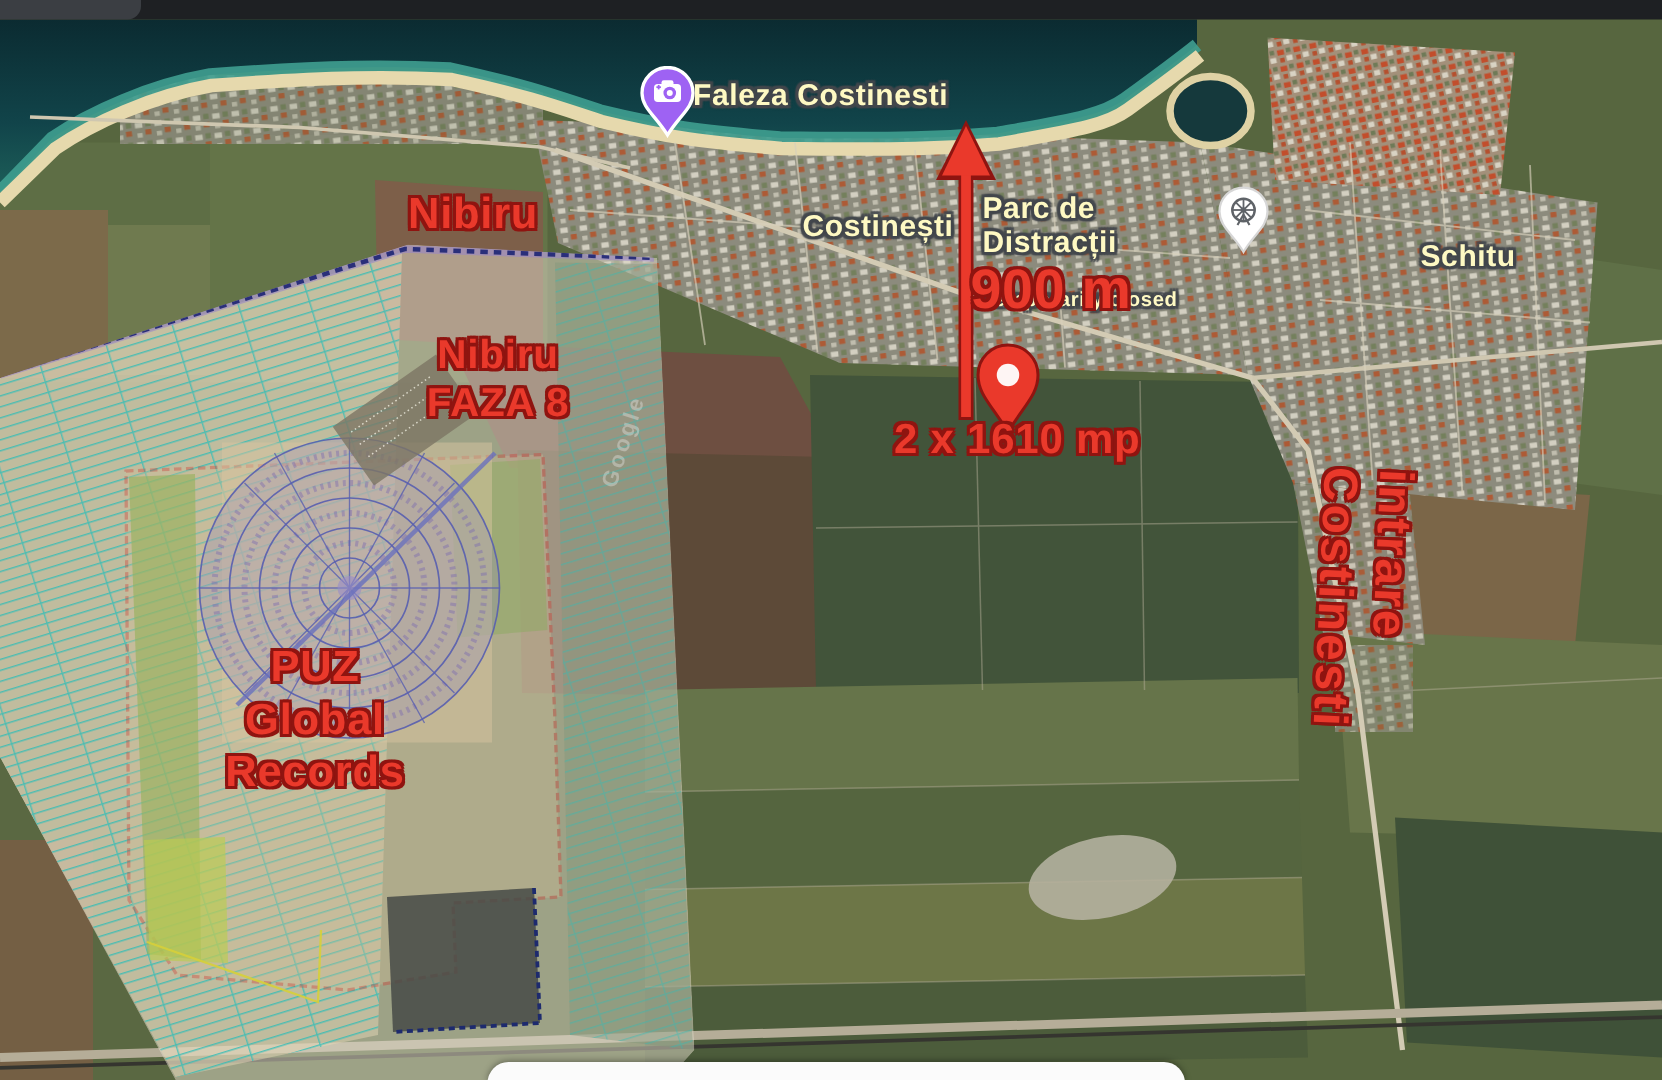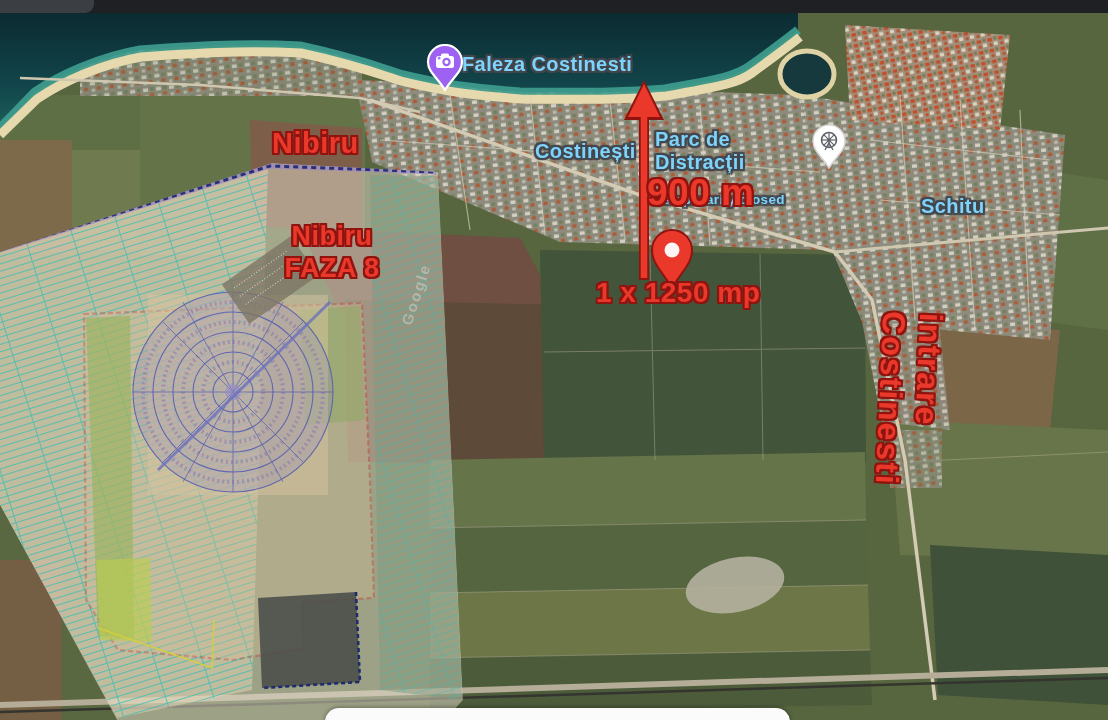--- a/index.html
+++ b/index.html
@@ -6,21 +6,21 @@
   #stage{position:relative;width:1108px;height:720px;overflow:hidden;
          font-family:"Liberation Sans",sans-serif;background:#57663f;}
   #map-svg{position:absolute;left:0;top:0;}
   
   #top-bar{position:absolute;left:0;top:0;width:1108px;height:13px;background:#1e2023;z-index:30;}
   #top-tab{position:absolute;left:0;top:0;width:94px;height:13px;background:#3b3e43;
            border-bottom-right-radius:9px;}
   #bottom-sheet{position:absolute;left:325px;top:708px;width:465px;height:14px;background:#fbfbfb;
            border-radius:14px 14px 0 0;box-shadow:0 -1px 4px rgba(0,0,0,.35);z-index:30;}
   
-  .maplabel{position:absolute;z-index:20;color:#7dd3fc;font-weight:bold;letter-spacing:.4px;
+  .maplabel{position:absolute;z-index:20;color:#fef9c3;font-weight:bold;letter-spacing:.4px;
     text-shadow:-2px -2px 1px #43474c,2px -2px 1px #43474c,-2px 2px 1px #43474c,2px 2px 1px #43474c,
                  0 -2px 1px #43474c,0 2px 1px #43474c,-2px 0 1px #43474c,2px 0 1px #43474c;}
   .lbl-lg{font-size:20px;}
   .lbl-sm{font-size:13.5px;font-weight:bold;}
   #lbl-parc{text-align:left;width:170px;}
   
   .red-note{position:absolute;z-index:22;font-weight:bold;color:#ea392b;letter-spacing:.5px;
     text-shadow:-2px -2px 0 #8f1410,2px -2px 0 #8f1410,-2px 2px 0 #8f1410,2px 2px 0 #8f1410,
                  0 -2px 0 #8f1410,0 2px 0 #8f1410,-2px 0 0 #8f1410,2px 0 0 #8f1410;}
   #note-nibiru{left:272px;top:127px;font-size:29px;}
@@ -242,30 +242,35 @@
       <circle cx="19" cy="16" r="7.5" fill="none" stroke="#5f6368" stroke-width="1.6"></circle>
       <circle cx="19" cy="16" r="1.8" fill="#5f6368"></circle>
       <line x1="19" y1="8.5" x2="19" y2="23.5" stroke="#5f6368" stroke-width="1.2"></line>
       <line x1="11.5" y1="16" x2="26.5" y2="16" stroke="#5f6368" stroke-width="1.2"></line>
       <line x1="13.7" y1="10.7" x2="24.3" y2="21.3" stroke="#5f6368" stroke-width="1.2"></line>
       <line x1="24.3" y1="10.7" x2="13.7" y2="21.3" stroke="#5f6368" stroke-width="1.2"></line>
       <path d="M15,26 L19,19 L23,26" fill="none" stroke="#5f6368" stroke-width="1.4"></path>
     </svg>
   </div>
 
-  <div class="maplabel lbl-lg" style="left:921px;top:160px;margin-top:35px;">Schitu</div>
+  <div class="maplabel lbl-lg" style="left:947px;top:160px;">Schitu</div>
 
   <div id="note-nibiru" class="red-note">Nibiru</div>
 
   <div id="note-faza2" class="red-note">
     <div>Nibiru</div>
     <div>FAZA 8</div>
   </div>
 
   <div id="note-900" class="red-note">900 m</div>
 
-  <div id="note-plots" class="red-note">1 x 1250 mp</div>
+  <div id="note-plots" class="red-note">2 x 1610 mp</div>
 
   <div id="note-entrance" class="red-note">intrare Costinesti</div>
 
+  <div id="note-puz" class="red-note">
+    <div>PUZ</div>
+    <div>Global</div>
+    <div>Records</div>
+  </div>
 
   <div id="watermark">Google</div>
 </div>
 
 </body></html>

